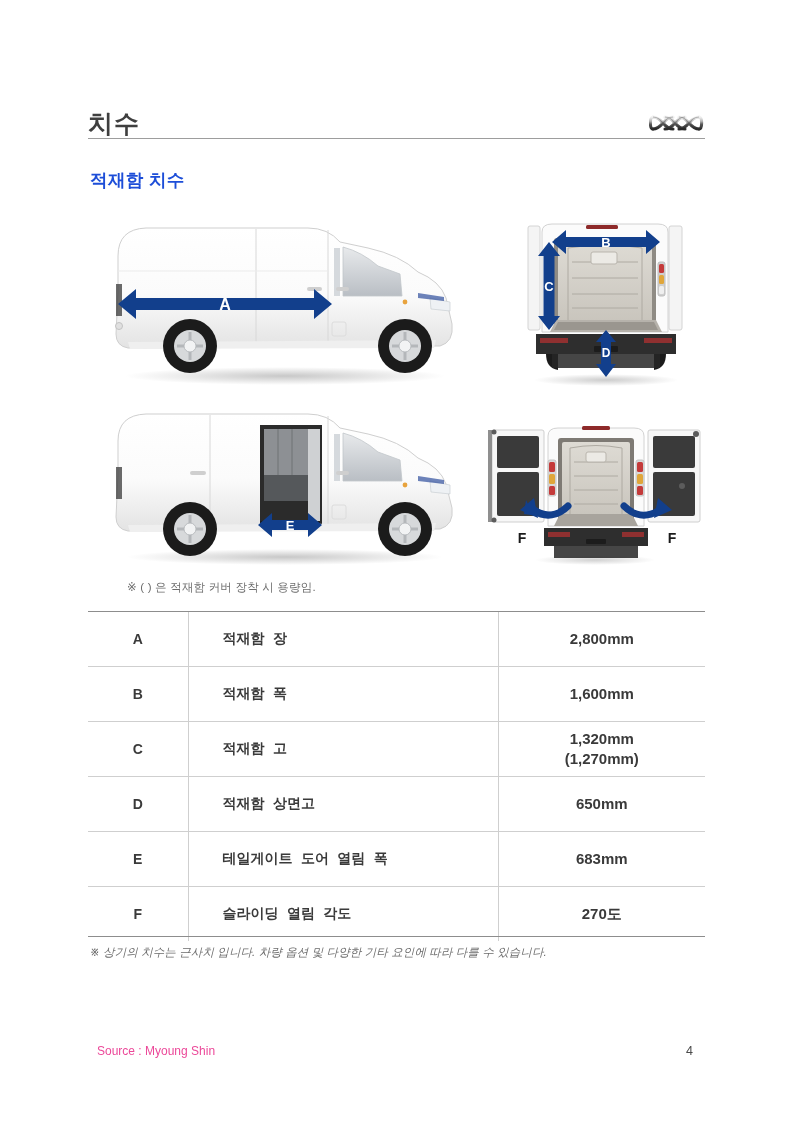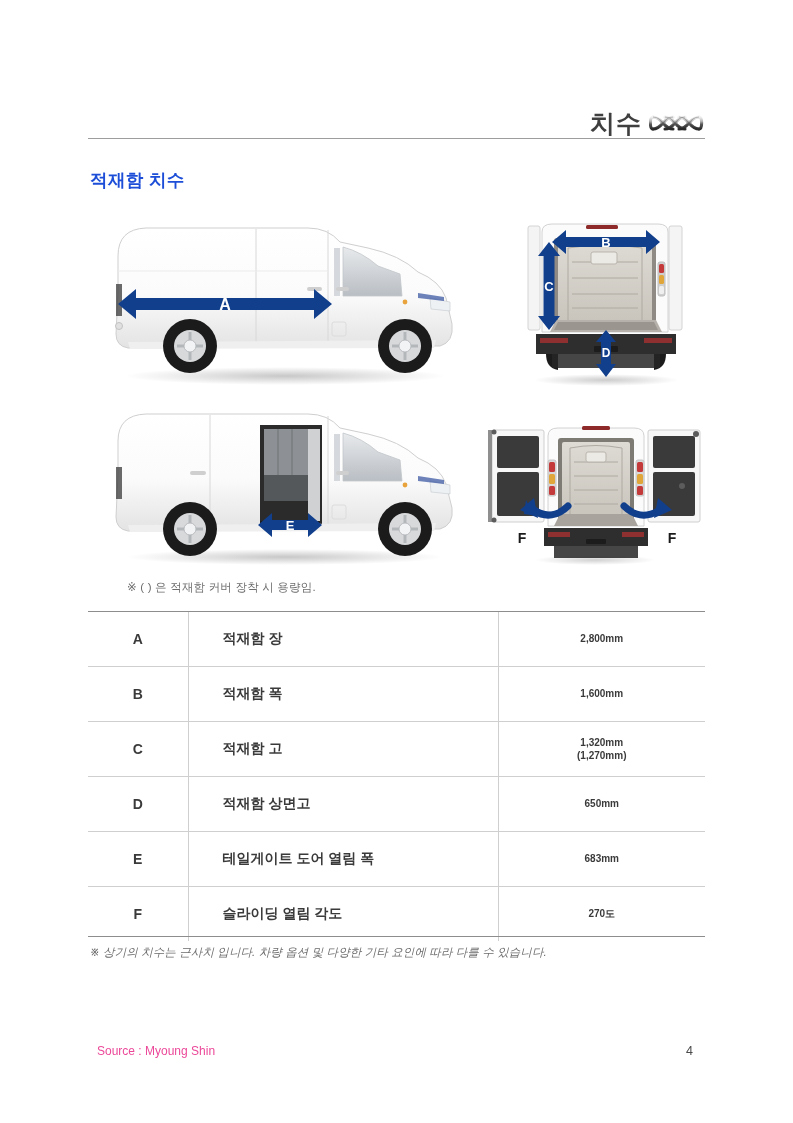--- a/index.html
+++ b/index.html
@@ -18,21 +18,21 @@
 
   
   .page-header {
     position: absolute;
     top: 92px;
     left: 88px;
     width: 617px;
     height: 46px;
     display: flex;
     align-items: flex-end;
-    justify-content: flex-end;
+    justify-content: space-between;
     gap: 7px;
   }
   .header-title {
     font-size: 25px;
     font-weight: 700;
     color: #3f3f3f;
     letter-spacing: 1px;
     line-height: 1;
     padding-bottom: 2px;
   }
@@ -133,24 +133,25 @@
     text-align: center;
     font-size: 14px;
     font-weight: 700;
     border-right: 1px solid #cfcfcf;
   }
   .dim-table td.name {
     text-align: left;
     padding-left: 34px;
     font-size: 14px;
     border-right: 1px solid #cfcfcf;
+    font-family: Liberation Mono, monospace;
   }
   .dim-table td.val {
     text-align: center;
-    font-size: 10px;
+    font-size: 15px;
     line-height: 1.35;
     white-space: pre-line;
   }
   .table-rule-top {
     position: absolute;
     top: 611px;
     left: 88px;
     width: 617px;
     height: 0;
     border-top: 1.4px solid #8d8d8d;

